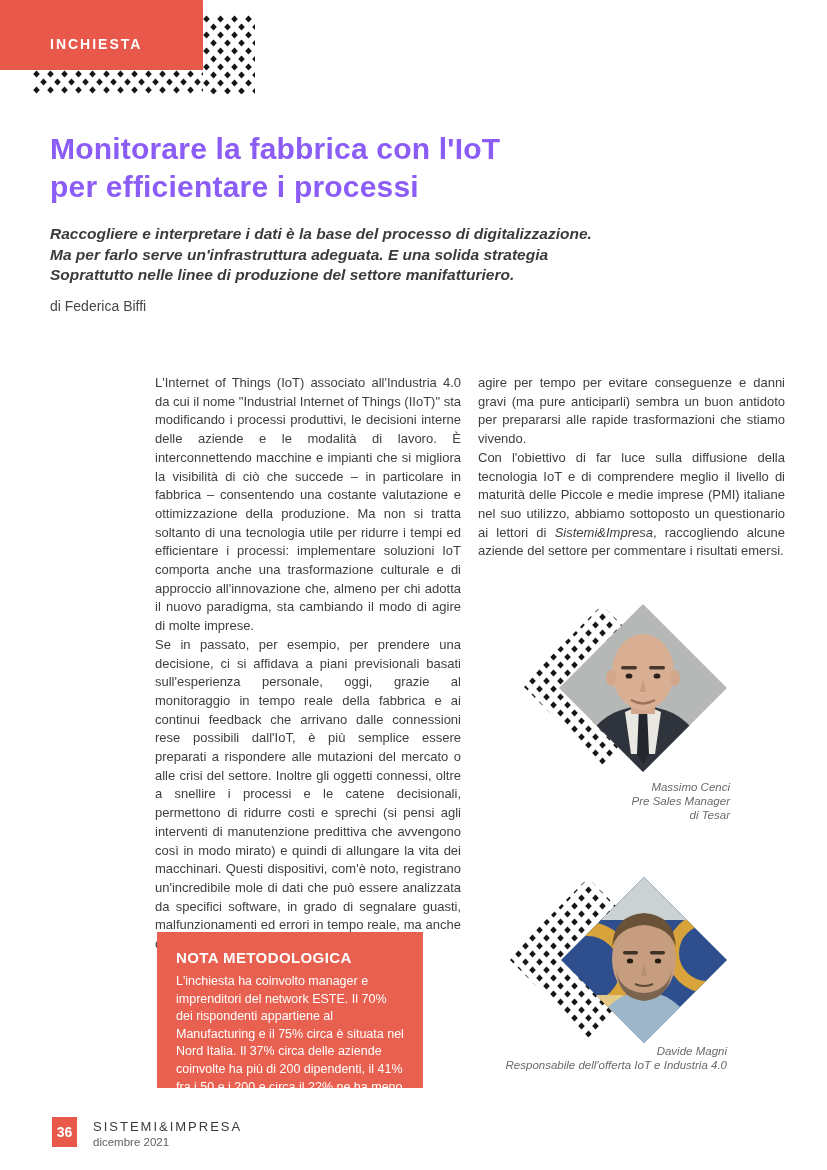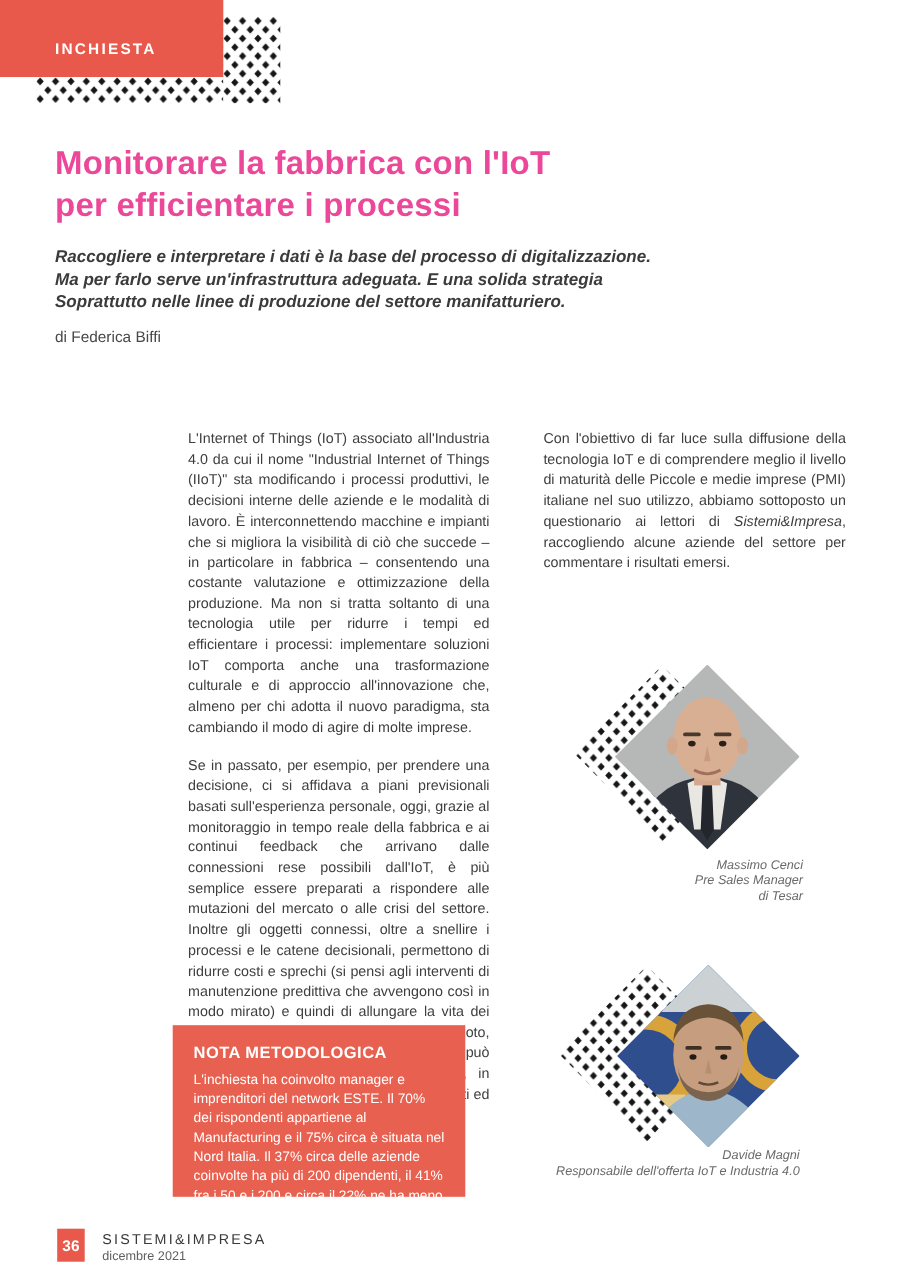--- a/index.html
+++ b/index.html
@@ -16,41 +16,41 @@
     background:#e8594c;
   }
   .kicker-label{
     position:absolute;left:50px;top:36px;
     color:#ffffff;font-size:14px;font-weight:bold;letter-spacing:2px;
   }
   .patt{position:absolute;}
   
   .title{
     position:absolute;left:50px;top:130px;width:700px;
-    color:#ec4899;font-size:30px;line-height:38px;font-weight:600;
+    color:#8b5cf6;font-size:30px;line-height:38px;font-weight:600;
     letter-spacing:.2px;
   }
   .standfirst{
     position:absolute;left:50px;top:224px;width:640px;
     color:#3b3b3b;font-size:15.5px;line-height:20.5px;
     font-style:italic;font-weight:600;
   }
   .byline{
     position:absolute;left:50px;top:298px;
     color:#474747;font-size:14px;
   }
   
   .col{
     position:absolute;top:374px;
     color:#3e3e3e;font-size:13px;line-height:18.7px;
     text-align:justify;
   }
   .col-left{left:155px;width:306px;}
   .col-right{left:478px;width:307px;}
-  .col p{margin:16px;}
+  .col p{margin:0;}
   
   .photo-wrap{position:absolute;}
   .caption{
     position:absolute;text-align:right;
     color:#6a6a6a;font-size:11.5px;line-height:14px;font-style:italic;
   }
   
   .nota-box{
     position:absolute;left:157px;top:932px;width:266px;height:156px;
     background:#e8604f;box-sizing:border-box;padding:17px 19px;
@@ -114,20 +114,21 @@
   </div>
 
   <div class="byline">di Federica Biffi</div>
 
   <div class="col col-left">
     <p>L'Internet of Things (IoT) associato all'Industria 4.0 da cui il nome "Industrial Internet of Things (IIoT)" sta modificando i processi produttivi, le decisioni interne delle aziende e le modalità di lavoro. È interconnettendo macchine e impianti che si migliora la visibilità di ciò che succede – in particolare in fabbrica – consentendo una costante valutazione e ottimizzazione della produzione. Ma non si tratta soltanto di una tecnologia utile per ridurre i tempi ed efficientare i processi: implementare soluzioni IoT comporta anche una trasformazione culturale e di approccio all'innovazione che, almeno per chi adotta il nuovo paradigma, sta cambiando il modo di agire di molte imprese.</p>
     <p>Se in passato, per esempio, per prendere una decisione, ci si affidava a piani previsionali basati sull'esperienza personale, oggi, grazie al monitoraggio in tempo reale della fabbrica e ai continui feedback che arrivano dalle connessioni rese possibili dall'IoT, è più semplice essere preparati a rispondere alle mutazioni del mercato o alle crisi del settore. Inoltre gli oggetti connessi, oltre a snellire i processi e le catene decisionali, permettono di ridurre costi e sprechi (si pensi agli interventi di manutenzione predittiva che avvengono così in modo mirato) e quindi di allungare la vita dei macchinari. Questi dispositivi, com'è noto, registrano un'incredibile mole di dati che può essere analizzata da specifici software, in grado di segnalare guasti, malfunzionamenti ed errori in tempo reale, ma anche di predirli:</p>
   </div>
 
   <div class="col col-right">
+    <p>agire per tempo per evitare conseguenze e danni gravi (ma pure anticiparli) sembra un buon antidoto per prepararsi alle rapide trasformazioni che stiamo vivendo.</p>
     <p><span>Con l'obiettivo di far luce sulla diffusione della tecnologia IoT e di comprendere meglio il livello di maturità delle Piccole e medie imprese (PMI) italiane nel suo utilizzo, abbiamo sottoposto un questionario ai lettori di </span><i>Sistemi&amp;Impresa</i><span>, raccogliendo alcune aziende del settore per commentare i risultati emersi.</span></p>
   </div>
 
   <svg class="photo-wrap" style="left:522px;top:605px;" width="160" height="160">
     <defs>
       <pattern id="dp3" width="14" height="16" patternUnits="userSpaceOnUse">
         <path d="M3.5 .5 L6.8 4 L3.5 7.5 L.2 4 Z" fill="#161616"></path>
         <path d="M10.5 8.5 L13.8 12 L10.5 15.5 L7.2 12 Z" fill="#161616"></path>
       </pattern>
     </defs>

